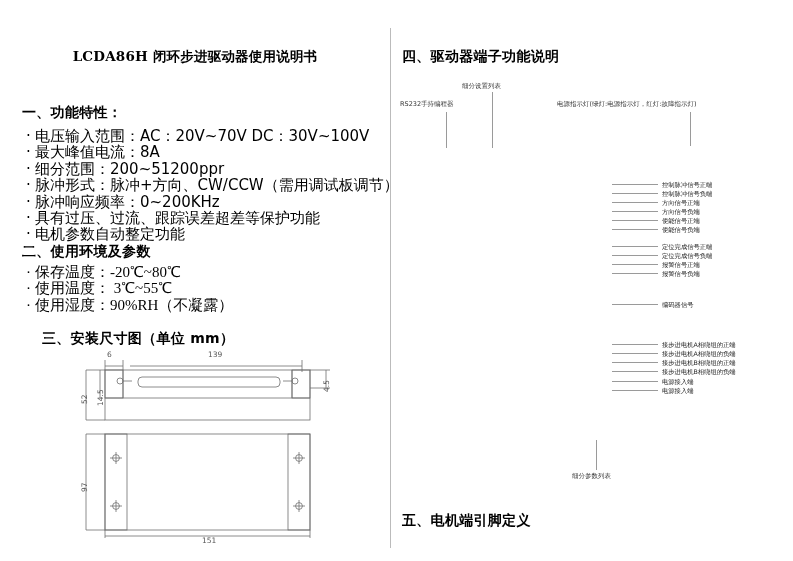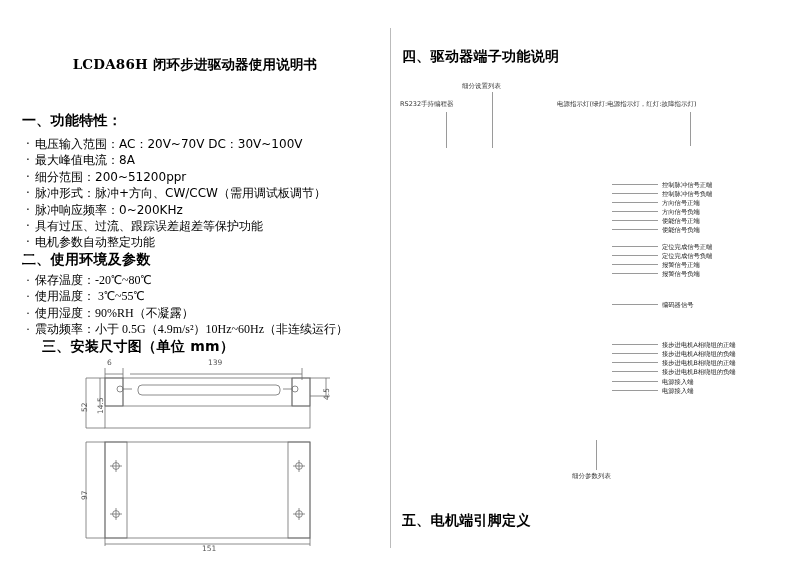--- a/index.html
+++ b/index.html
@@ -3,39 +3,39 @@
 <meta charset="utf-8">
 <style>
   html,body{margin:0;padding:0;}
   body{
     width:793px;height:561px;overflow:hidden;background:#ffffff;
     font-family:"DejaVu Sans","Liberation Sans",sans-serif;color:#000;
   }
   .page{position:relative;width:793px;height:561px;}
 
   
-  .col-left{position:absolute;left:0;top:8px;width:390px;height:438px;}
+  .col-left{position:absolute;left:0;top:0;width:390px;height:438px;}
   .col-right{position:absolute;left:390px;top:0;width:403px;height:470px;}
   .divider{position:absolute;left:390px;top:28px;width:1px;height:520px;background:#bbbbbb;}
 
   
   .doc-title{
     position:absolute;left:0;top:48px;width:390px;text-align:center;
     font-family:"DejaVu Serif","Liberation Serif",serif;
     font-weight:bold;font-size:13.5px;letter-spacing:.2px;color:#000;
   }
   .sec-head{
     font-family:"DejaVu Sans","Liberation Sans",sans-serif;
     font-weight:bold;font-size:14px;color:#000;letter-spacing:.3px;
   }
   .h1{position:absolute;left:22px;top:104px;}
   .h2{position:absolute;left:22px;top:243px;}
   .h3{position:absolute;left:22px;top:330px;margin-left:20px;}
 
-  .bullets{position:absolute;left:26px;width:360px;font-size:12px;line-height:16.4px;color:#000;}
+  .bullets{position:absolute;left:26px;width:360px;font-size:15px;line-height:16.4px;color:#000;}
   .b1{top:128px;}
   .b2{top:264px;font-family:Liberation Serif, serif;}
   .bullets div{white-space:nowrap;}
   .bullets .dot{display:inline-block;width:9px;}
 
   
   .draw{position:absolute;left:60px;top:348px;width:300px;height:190px;}
   .dim-txt{position:absolute;font-size:7.5px;color:#555;font-family:"DejaVu Sans",sans-serif;}
   .dim-v{transform:rotate(-90deg);transform-origin:left top;white-space:nowrap;}
 
@@ -71,21 +71,20 @@
       <div><span class="dot">·</span><span>具有过压、过流、跟踪误差超差等保护功能</span></div>
       <div><span class="dot">·</span><span>电机参数自动整定功能</span></div>
     </div>
 
     <div class="sec-head h2">二、使用环境及参数</div>
 
     <div class="bullets b2">
       <div><span class="dot">·</span><span>保存温度：-20℃~80℃</span></div>
       <div><span class="dot">·</span><span>使用温度： 3℃~55℃</span></div>
       <div><span class="dot">·</span><span>使用湿度：90%RH（不凝露）</span></div>
-      <div><span class="dot">·</span><span>震动频率：小于 0.5G（4.9m/s²）10Hz~60Hz（非连续运行）</span></div>
     </div>
 
     <div class="sec-head h3">三、安装尺寸图（单位 mm）</div>
 
     <div class="draw">
       <svg width="300" height="190" viewBox="0 0 300 190">
         <g stroke="#6e6e6e" fill="none" stroke-width="0.8">
 
           <rect x="45" y="22" width="205" height="50"></rect>
           <rect x="45" y="22" width="18" height="28"></rect>

